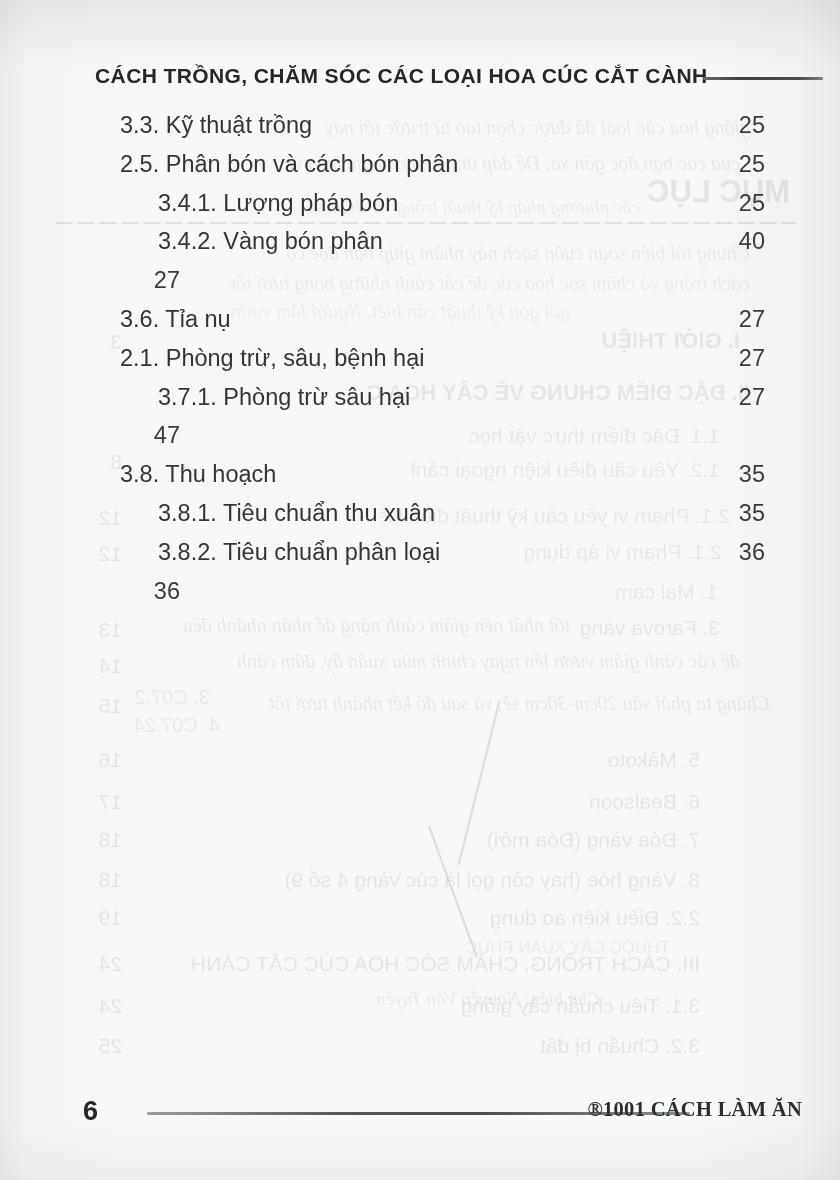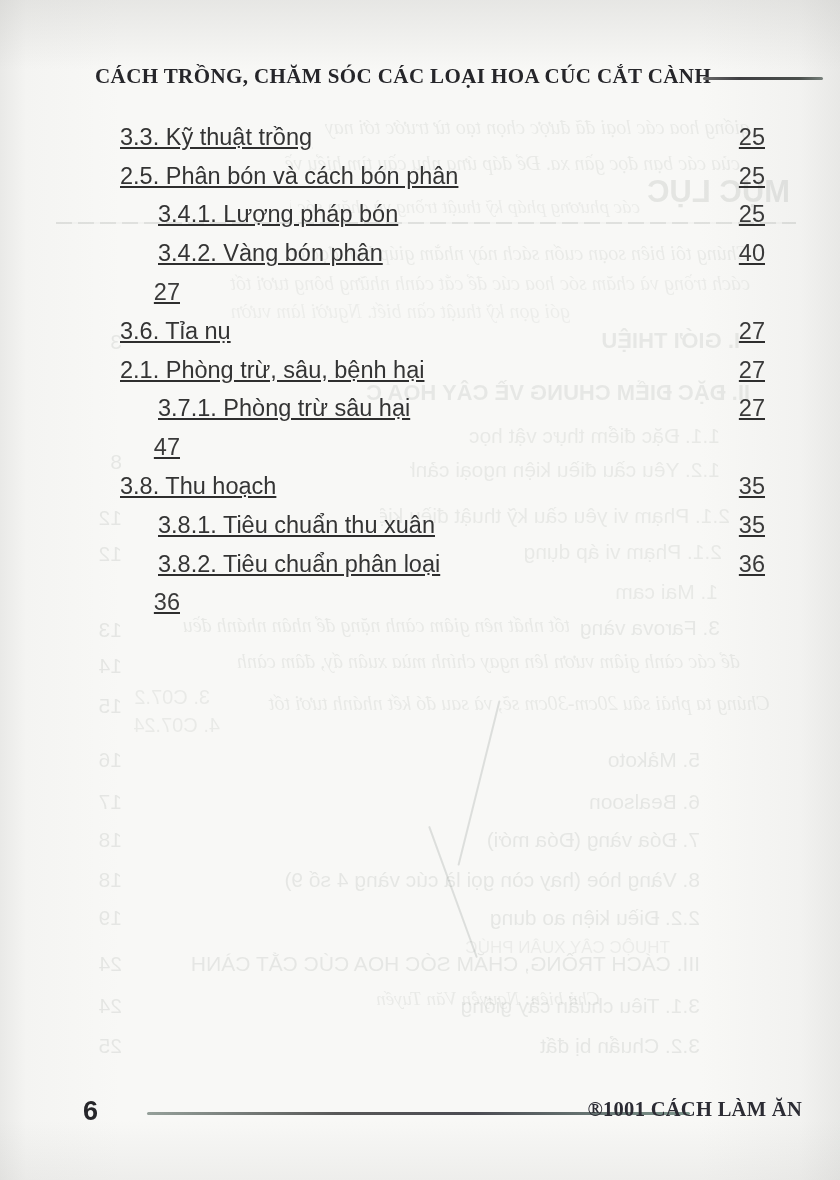--- a/index.html
+++ b/index.html
@@ -22,33 +22,33 @@
   }
   .page::after{ 
     content:"";position:absolute;left:0;bottom:0;right:0;height:60px;
     background:linear-gradient(0deg, rgba(190,190,187,.18), rgba(190,190,187,0));
     pointer-events:none;
   }
 
   
   .running-head{position:absolute;left:95px;top:64px;right:15px;height:34px;}
   .running-head .title{
-    font-family:Liberation Serif, serif;
+    font-family:Liberation Sans, sans-serif;
     font-weight:bold;font-size:21px;letter-spacing:.4px;color:#26262a;
     white-space:nowrap;
   }
   .head-rule{
     position:absolute;top:13px;left:608px;right:2px;height:3px;
     background:linear-gradient(90deg,#6a6a6a,#3f3f42 30%,#4a4f4c 80%,#77807b);
     border-radius:2px;
   }
 
   
   .toc{position:absolute;left:120px;top:112px;width:645px;}
-  .toc-row{display:flex;align-items:flex-end;height:38.8px;text-decoration:underline;}
+  .toc-row{display:flex;align-items:flex-start;height:38.8px;}
   .toc-row .lbl{flex:1;font-size:23.5px;color:#343434;white-space:nowrap;}
   .toc-row.lv2 .lbl{padding-left:38px;}
   .toc-row .pg{width:60px;text-align:right;font-size:23.5px;color:#3a3a3a;}
 
   
   .footer{position:absolute;left:0;right:0;top:1094px;height:40px;}
   .folio{position:absolute;left:83px;top:2px;font-size:27px;font-weight:bold;color:#26262a;}
   .footer-rule{
     position:absolute;left:147px;top:18px;width:543px;height:2.5px;
     background:linear-gradient(90deg,#95a09a,#585858 35%,#4b4b52 60%,#7d968c);

